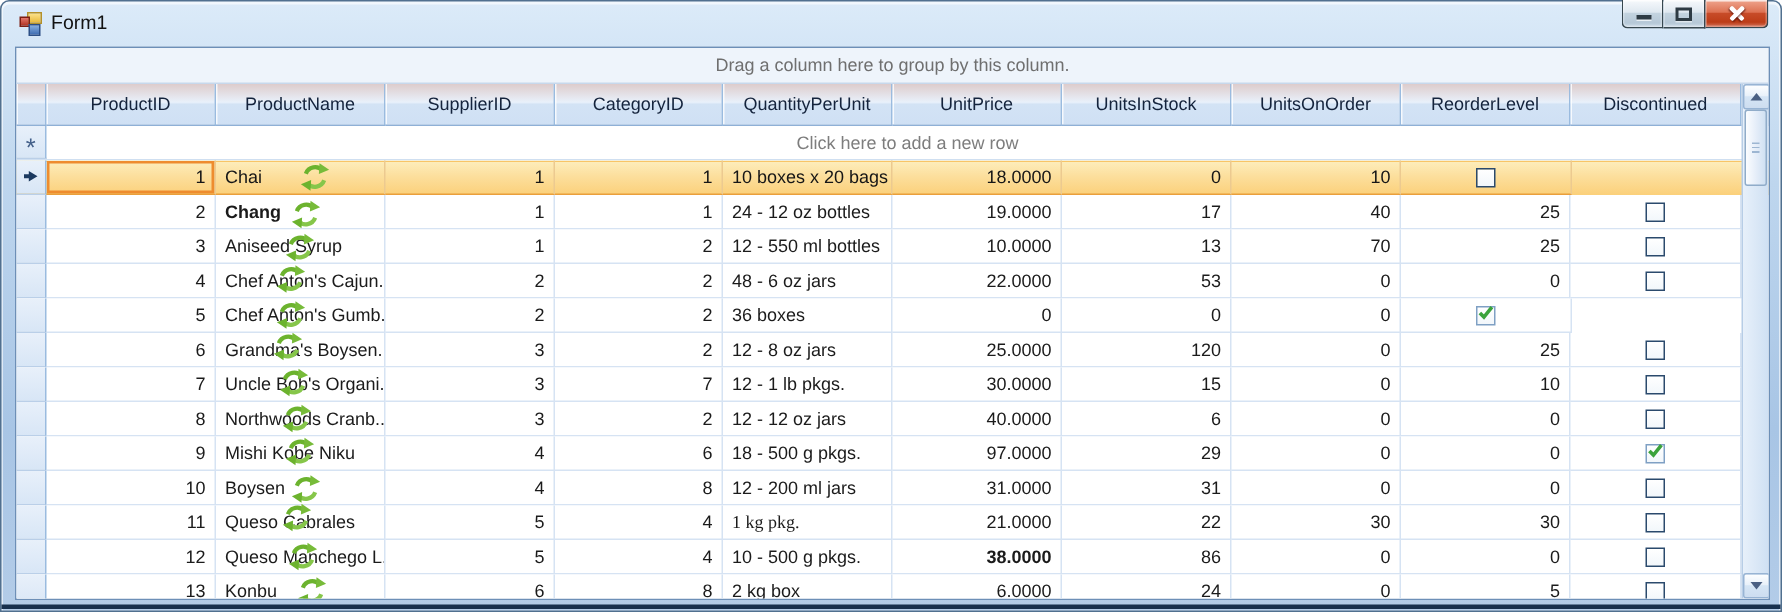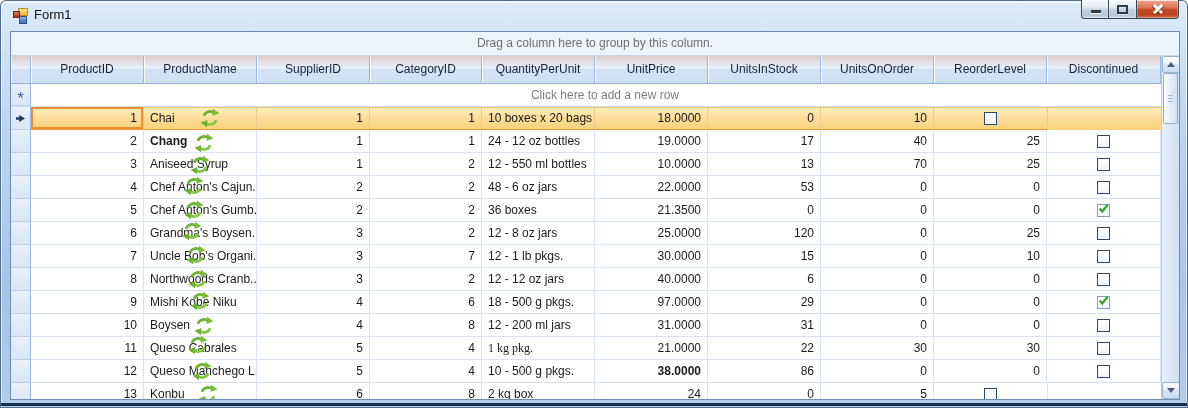--- a/index.html
+++ b/index.html
@@ -217,21 +217,20 @@
               <polygon points="7.0,19.2 0.6,14.8 7.4,12.0" fill="#6cb32e"></polygon>
             </svg></div>
         </div>
         <div class="grow">
           <div class="rowhdr"></div>
           <div class="cell num" style="width: 113px;">5</div>
           <div class="cell text" style="width: 113px;">Chef Anton's Gumb...</div>
           <div class="cell num" style="width: 113px;">2</div>
           <div class="cell num" style="width: 112px;">2</div>
           <div class="cell text" style="width: 113px;">36 boxes</div>
-          <div class="cell num" style="width: 113px;">21.3500</div>
           <div class="cell num" style="width: 113px;">0</div>
           <div class="cell num" style="width: 113px;">0</div>
           <div class="cell num" style="width: 113px;">0</div>
           <div class="cell chk" style="width: 114px;">
             <div class="cbox checked">
               <span><svg width="11" height="11" viewBox="0 0 11 11">
                   <path d="M1.6 5.6 L4.3 8.4 L9.6 1.8" stroke="#3ba33c" stroke-width="2.4" fill="none"></path>
                 </svg></span>
             </div>
           </div>
@@ -393,20 +392,21 @@
               <polygon points="7.0,19.2 0.6,14.8 7.4,12.0" fill="#6cb32e"></polygon>
             </svg></div>
         </div>
         <div class="grow">
           <div class="rowhdr"></div>
           <div class="cell num" style="width: 113px;">13</div>
           <div class="cell text" style="width: 113px;">Konbu</div>
           <div class="cell num" style="width: 113px;">6</div>
           <div class="cell num" style="width: 112px;">8</div>
           <div class="cell text" style="width: 113px;">2 kg box</div>
+          <div class="cell num" style="width: 113px;">6.0000</div>
           <div class="cell num" style="width: 113px;">24</div>
           <div class="cell num" style="width: 113px;">0</div>
           <div class="cell num" style="width: 113px;">5</div>
           <div class="cell chk" style="width: 114px;">
             <div class="cbox"></div>
           </div>
           <div class="refresh" style="left: 187px; top: 1px;"><svg width="20" height="20" viewBox="0 0 20 20">
               <path d="M3.9 7.8 A6.5 6.5 0 0 1 15 5.8" fill="none" stroke="#6cb32e" stroke-width="2.8"></path>
               <polygon points="13.0,0.8 19.4,5.2 12.6,8.0" fill="#77bb39"></polygon>
               <path d="M16.1 12.2 A6.5 6.5 0 0 1 5 14.2" fill="none" stroke="#86c64a" stroke-width="2.8"></path>

